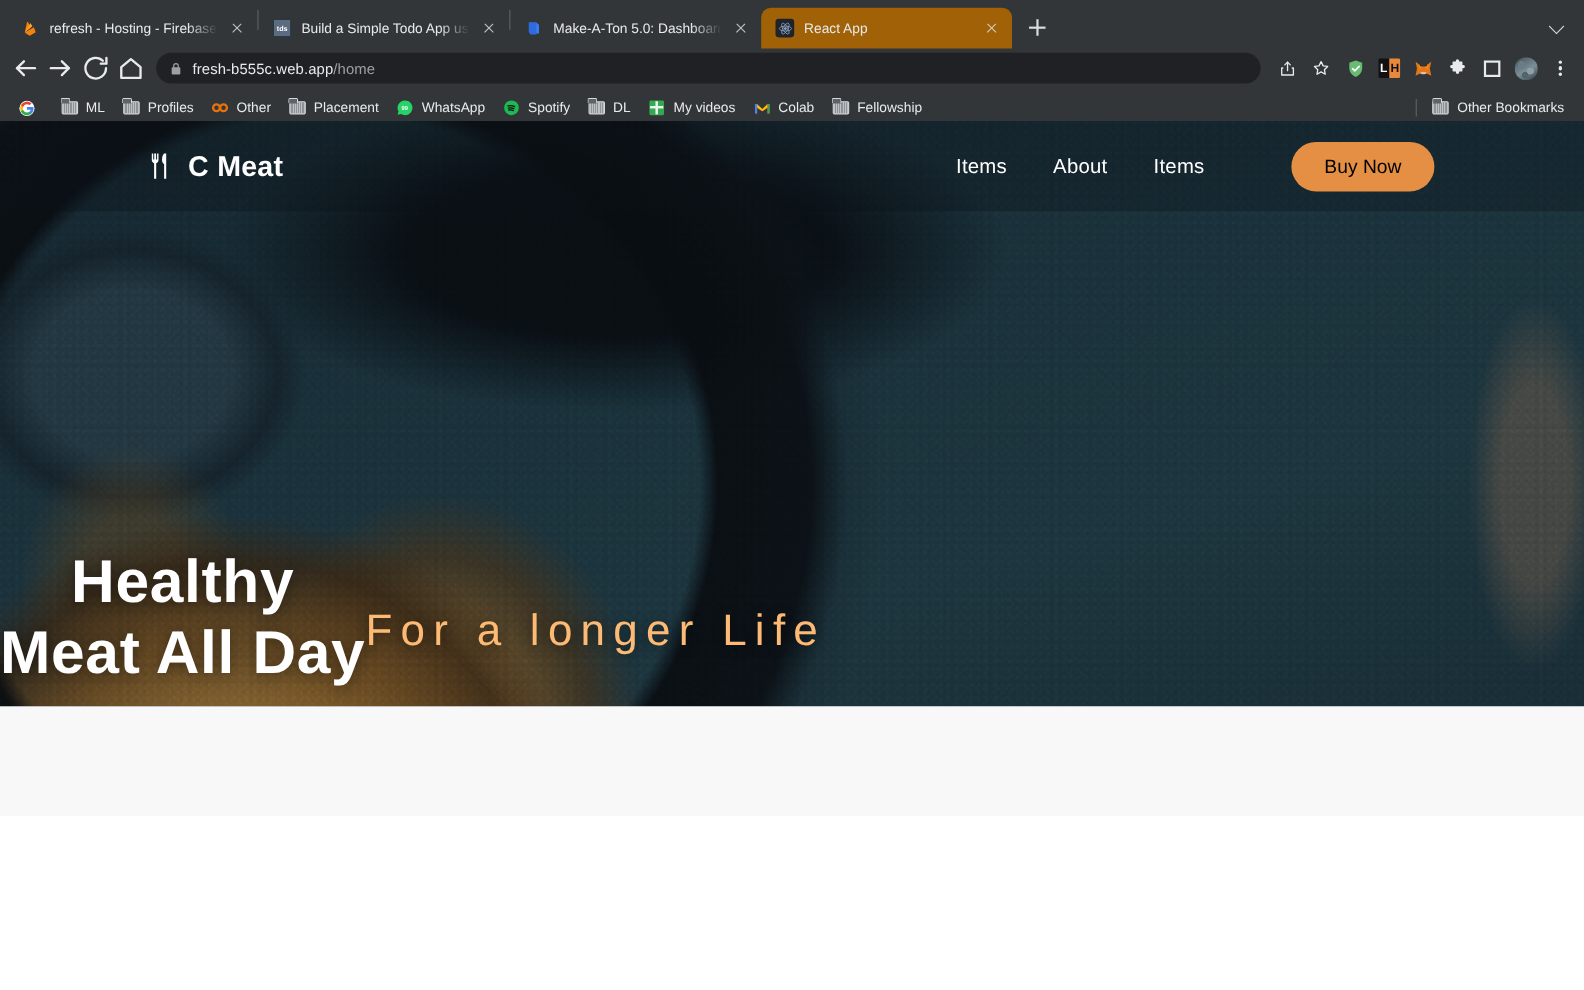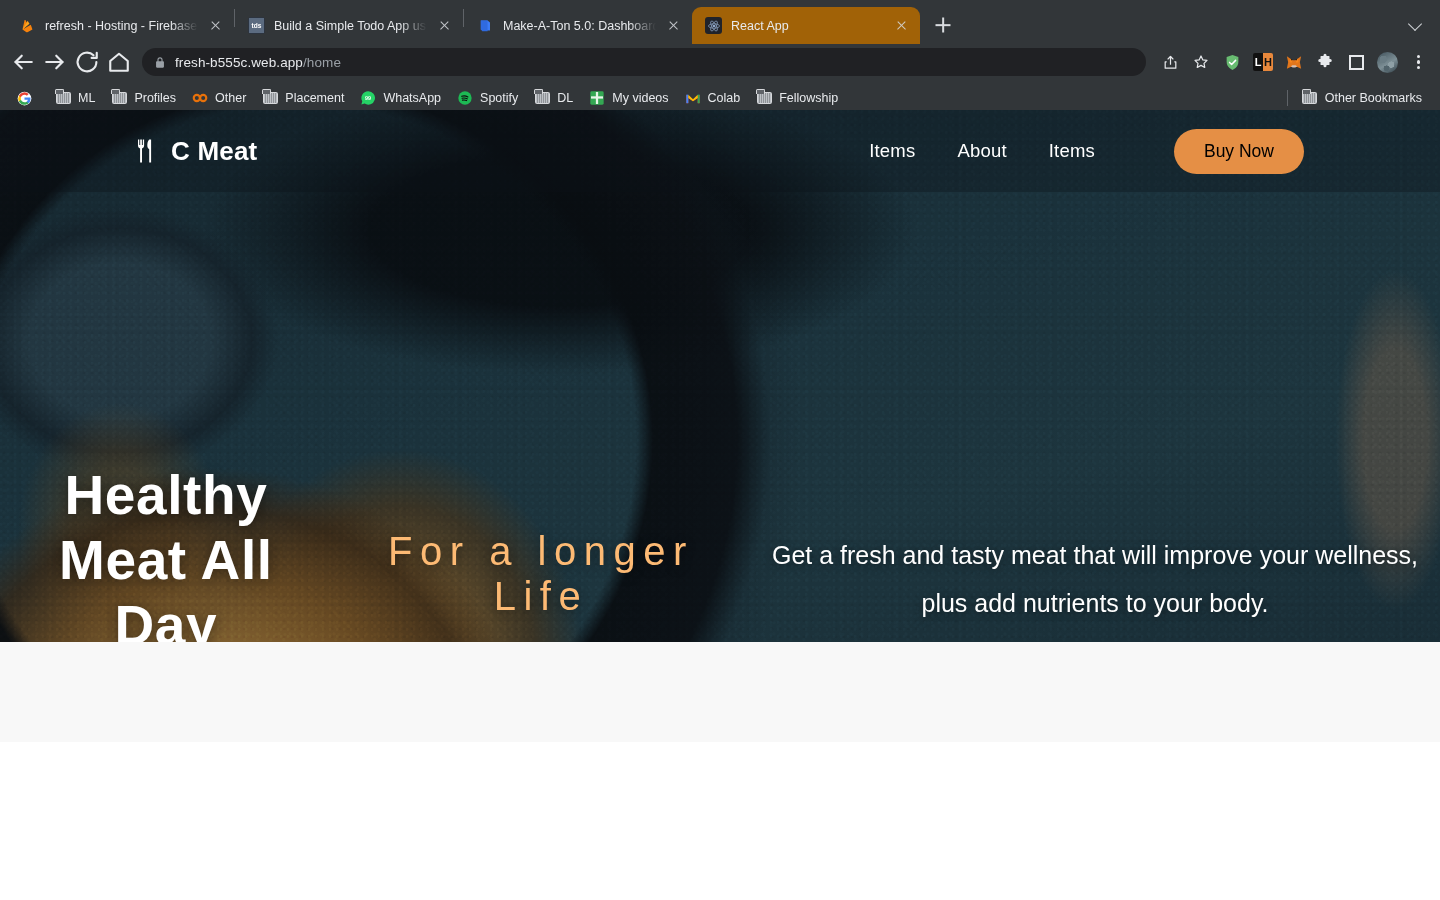--- a/index.html
+++ b/index.html
@@ -531,19 +531,18 @@
         <span class="buynow">Buy Now</span>
       </div>
     </div>
 
     <div class="hero-content">
       <h1 class="headline">
         <span>Healthy</span><br>
         <span>Meat All Day</span>
       </h1>
       <div class="subhead">For a longer Life</div>
-      <p class="lede">Get a fresh and tasty meat that will improve your wellness, plus add nutrients to your body.</p>
     </div>
   </div>
 
   <div class="section-light"></div>
   <div class="section-white"></div>
 </div>
 
 </body></html>

